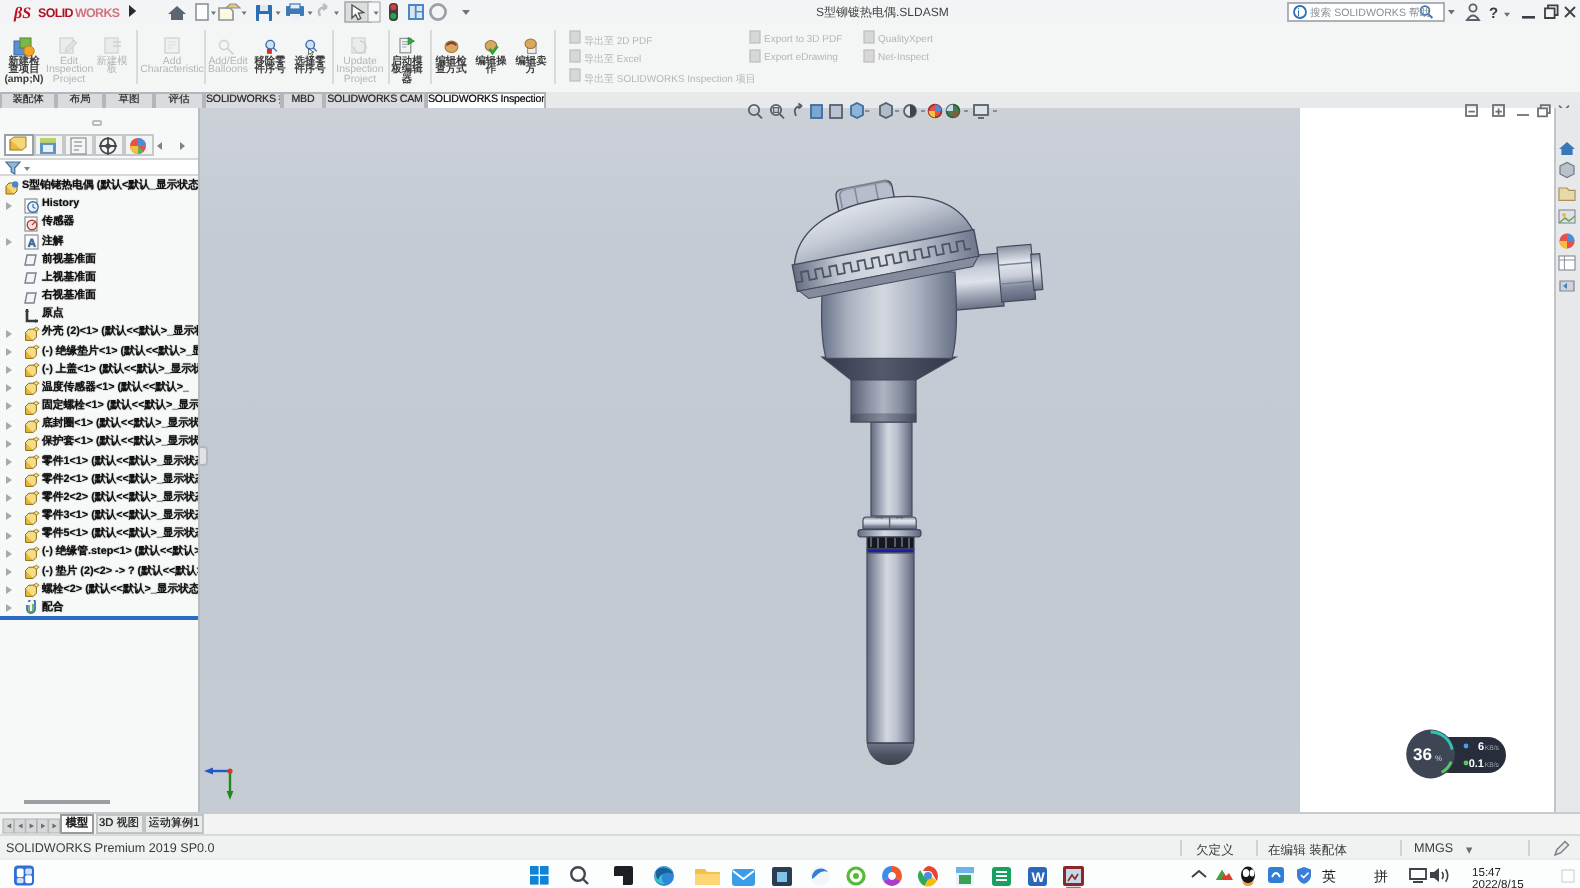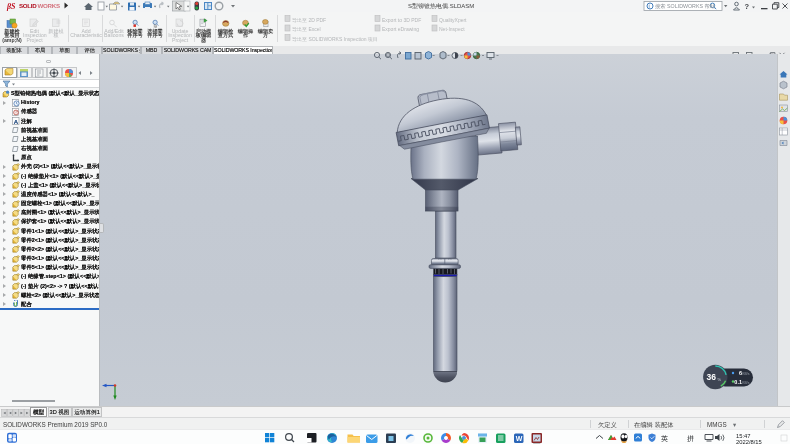--- a/index.html
+++ b/index.html
@@ -12,21 +12,21 @@
 #ribbon{left:0;top:12px;width:790px;height:34px;background:#f4f5f5}
 .rbtn{position:absolute;top:16.5px;text-align:center;font-size:5.2px;line-height:4.7px;color:#3d3d3d;white-space:pre-line}
 .rbtn.g{color:#b4b6b8}
 .rsep{position:absolute;top:3px;height:27px;width:1px;background:#d9dadb}
 .rrow{position:absolute;font-size:5px;color:#b4b6b8;white-space:nowrap}
 
 #tabstrip{left:0;top:46px;width:790px;height:8px;background:#e8e9ea}
 .ctab{position:absolute;top:0;height:8px;background:#d9dbde;border:1px solid #b3b6ba;border-bottom:none;font-size:5.3px;letter-spacing:-0.1px;line-height:7.5px;text-align:center;color:#2e2e2e;text-shadow:0 0 0.4px #555;white-space:nowrap;overflow:hidden}
 .ctab.act{background:#fff;border-color:#b0b3b6;color:#111}
 
-#viewport{left:0;top:54px;width:790px;height:352px;background:linear-gradient(180deg,#ccd1d8 0%,#c5cbd4 18%,#c3c9d2 70%,#c6ccd4 100%)}
+#viewport{left:0;top:54px;width:650px;height:352px;background:linear-gradient(180deg,#ccd1d8 0%,#c5cbd4 18%,#c3c9d2 70%,#c6ccd4 100%)}
 
 #panel{left:0;top:54px;width:100px;height:352px;background:#f7f8f8;border-right:1px solid #b9bcbf}
 .ptab{position:absolute;top:13px;width:15px;height:11px;border:1px solid #c6c8ca;background:#f2f3f3}
 .trow{position:absolute;left:0;width:99px;height:9px;font-size:5.4px;line-height:9px;color:#111;font-weight:bold;text-shadow:0 0 0.6px #444;white-space:nowrap;overflow:hidden}
 .tar{position:absolute;left:3px;width:0;height:0;border-top:2.2px solid transparent;border-bottom:2.2px solid transparent;border-left:3.2px solid #a7a9ab;top:2.4px}
 
 #modeltabs{left:0;top:406px;width:790px;height:11px;background:#f3f3f3;border-top:1px solid #c9cacb}
 .mtab{position:absolute;top:0;height:10px;font-size:5.6px;line-height:9px;text-align:center;color:#222;background:#e9eaea;border:1px solid #c2c3c4;text-shadow:0 0 0.4px #555;white-space:nowrap}
 #statusbar{left:0;top:417px;width:790px;height:12px;background:#f0f1f1;border-top:1px solid #d8d9da}
 .stxt{position:absolute;font-size:6.3px;color:#3c3c3c;white-space:nowrap}

